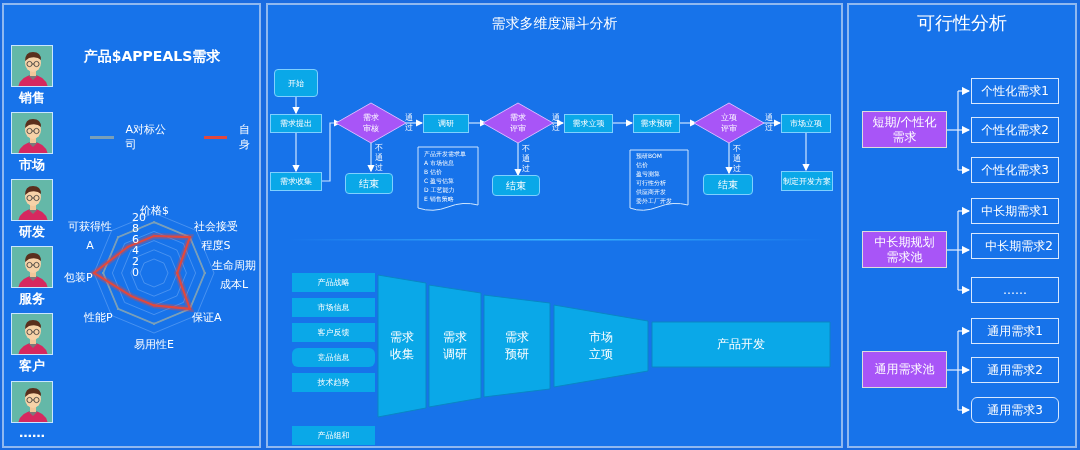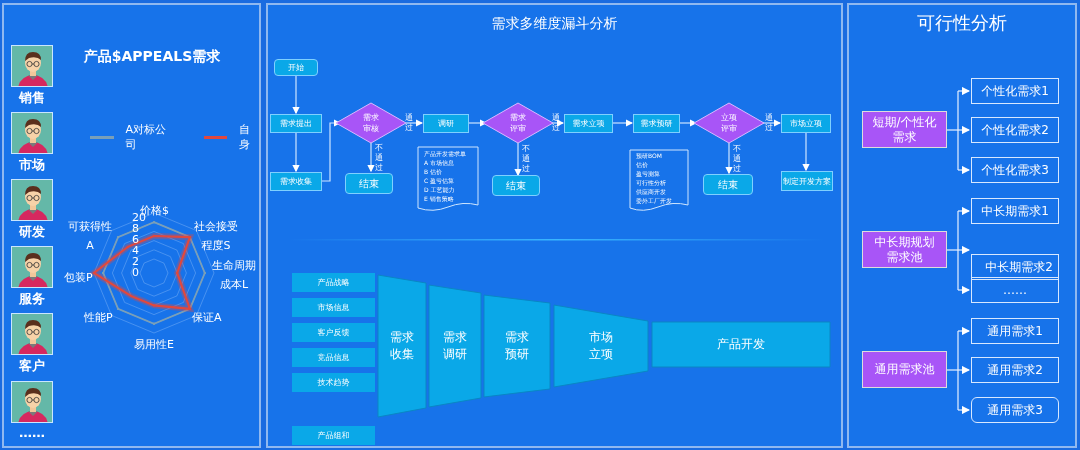--- a/index.html
+++ b/index.html
@@ -310,21 +310,21 @@
 
     <g id="funnel-shapes">
         <polygon points="110,270 158,278 158,403 110,412" fill="#0aa8e8" stroke="#0a86c4" stroke-width="1"></polygon>
         <polygon points="161,280 213,288 213,393 161,402" fill="#0aa8e8" stroke="#0a86c4" stroke-width="1"></polygon>
         <polygon points="216,290 282,298 282,384 216,392" fill="#0aa8e8" stroke="#0a86c4" stroke-width="1"></polygon>
         <polygon points="286,300 380,316 380,366 286,382" fill="#0aa8e8" stroke="#0a86c4" stroke-width="1"></polygon>
         <polygon points="384,317 562,317 562,362 384,362" fill="#0aa8e8" stroke="#0a86c4" stroke-width="1"></polygon>
       </g>
   </svg>
 
-  <div class="fbox round" style="left:6px;top:54px;width:44px;height:17px;">开始</div>
+  <div class="fbox round" style="left:6px;top:64px;width:44px;height:28px;">开始</div>
   <div class="fbox" style="left:2px;top:109px;width:52px;height:19px;">需求提出</div>
   <div class="fbox" style="left:2px;top:167px;width:52px;height:19px;">需求收集</div>
   <div class="fbox" style="left:155px;top:109px;width:46px;height:19px;">调研</div>
   <div class="fbox" style="left:296px;top:109px;width:49px;height:19px;">需求立项</div>
   <div class="fbox" style="left:365px;top:109px;width:47px;height:19px;">需求预研</div>
   <div class="fbox" style="left:513px;top:109px;width:50px;height:19px;">市场立项</div>
   <div class="fbox" style="left:513px;top:166px;width:52px;height:20px;">制定开发方案</div>
   <div class="fbox round end" style="left:77px;top:168px;width:48px;height:21px;">结束</div>
   <div class="fbox round end" style="left:224px;top:170px;width:48px;height:21px;">结束</div>
   <div class="fbox round end" style="left:435px;top:169px;width:50px;height:21px;">结束</div>
@@ -398,21 +398,21 @@
       <div>盈亏测算</div>
       <div>可行性分析</div>
       <div>供应商开发</div>
       <div>委外工厂开发</div>
     </div>
 
   <div id="funnel-sources">
       <div class="src-box" style="top: 268px;">产品战略</div>
       <div class="src-box" style="top: 293px;">市场信息</div>
       <div class="src-box" style="top: 318px;">客户反馈</div>
-      <div class="src-box" style="top: 343px;">竞品信息</div>
+      <div class="src-box" style="top: 343px; border-radius: 6px;">竞品信息</div>
       <div class="src-box" style="top: 368px;">技术趋势</div>
       <div class="src-box" style="top: 393px; margin-top: 28px;">产品组和</div>
     </div>
   <div id="funnel-texts">
       <div class="funnel-text" style="left: 110px; width: 48px; top: 323.75px;">
         <div>需求</div>
         <div>收集</div>
       </div>
       <div class="funnel-text" style="left: 161px; width: 52px; top: 323.75px;">
         <div>需求</div>
@@ -466,21 +466,21 @@
       <div class="item-box" style="top: 73px;">个性化需求1</div>
       <div class="item-box" style="top: 112px;">个性化需求2</div>
       <div class="item-box" style="top: 152px;">个性化需求3</div>
       <div class="cat-box" style="top: 226px;">
         <div>
           <div>中长期规划</div>
           <div>需求池</div>
         </div>
       </div>
       <div class="item-box" style="top: 193px;">中长期需求1</div>
-      <div class="item-box" style="top: 249px; padding-left: 8px;">中长期需求2</div>
+      <div class="item-box" style="top: 228px; padding-left: 8px;">中长期需求2</div>
       <div class="item-box" style="top: 272px;">……</div>
       <div class="cat-box" style="top: 346px;">
         <div>
           <div>通用需求池</div>
         </div>
       </div>
       <div class="item-box" style="top: 313px;">通用需求1</div>
       <div class="item-box" style="top: 352px;">通用需求2</div>
       <div class="item-box" style="top: 392px; border-radius: 6px;">通用需求3</div>
     </div>

